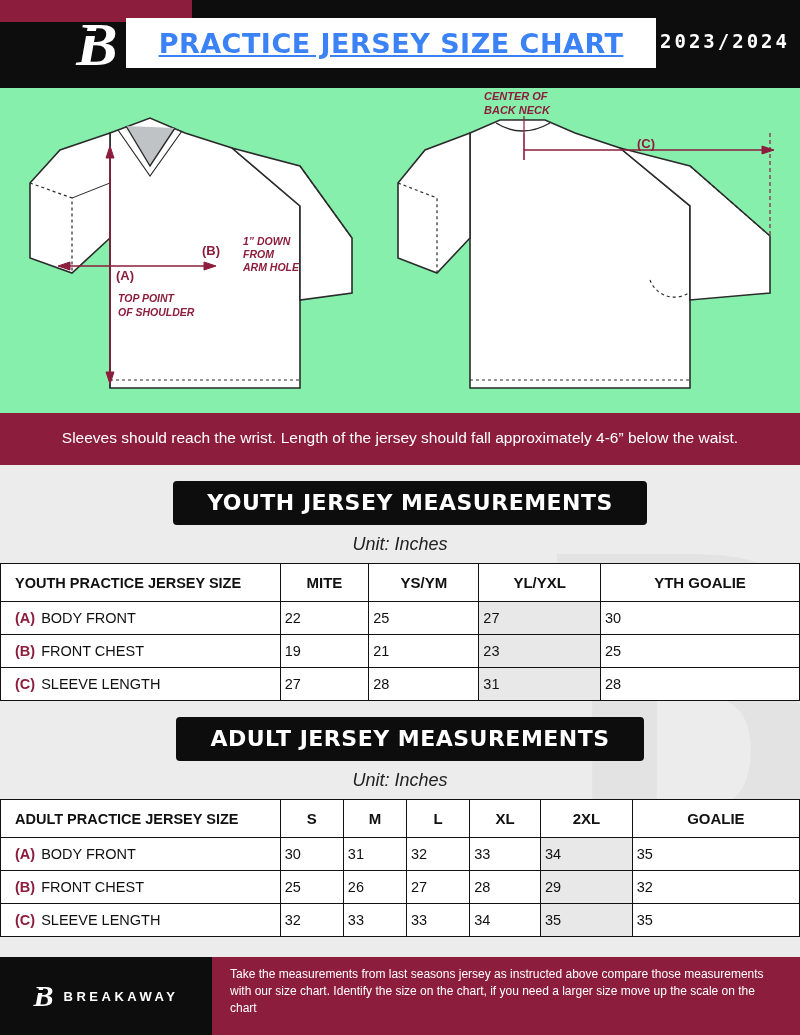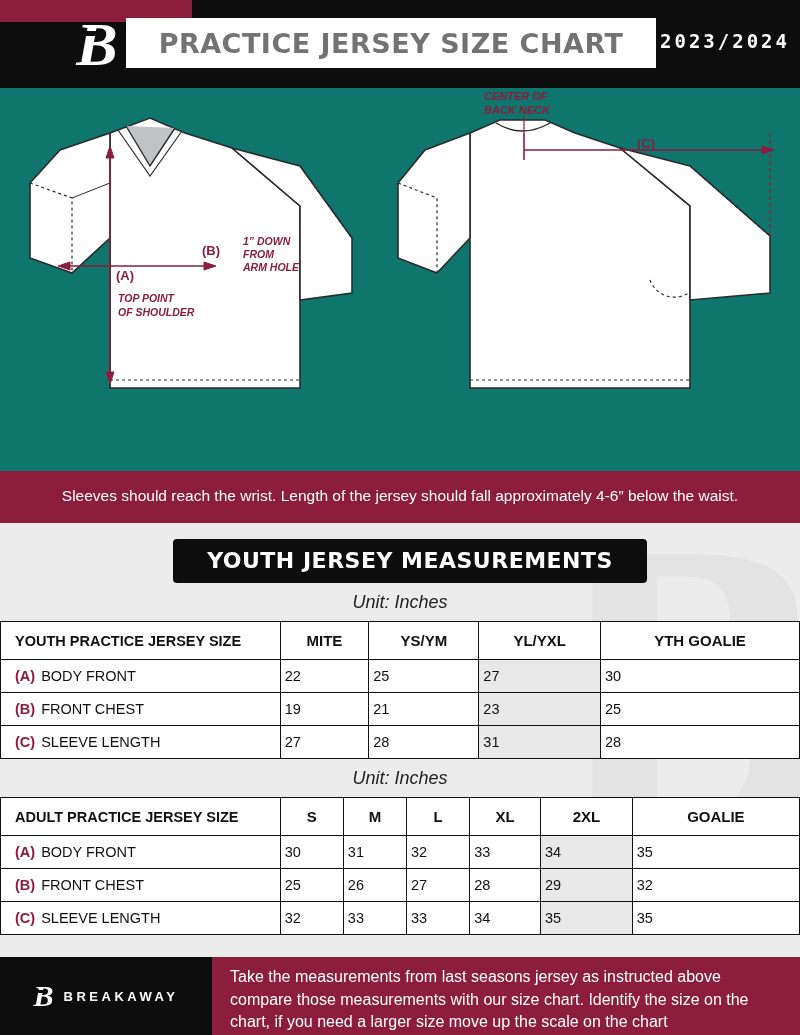--- a/index.html
+++ b/index.html
@@ -67,38 +67,39 @@
     left: 126px; top: 18px;
     width: 530px; height: 50px;
     background: #fff;
     display: flex; align-items: center; justify-content: center;
   }
   .title-band h1 {
     margin: 16px;
     font-size: 27px;
     font-weight: bold;
     letter-spacing: 0.5px;
-    color: #737373;
+    color: #3b82f6;
     font-family: "DejaVu Sans", sans-serif;
+    text-decoration: underline;
   }
   .season {
     position: absolute;
     right: 10px; top: 30px;
     color: #fff;
     font-size: 19px;
     font-weight: bold;
     letter-spacing: 3px;
     font-family: "DejaVu Sans Mono", monospace;
   }
 
   
   .diagram {
     position: relative;
-    height: 383px;
-    background: #0f766e;
+    height: 325px;
+    background: #86efac;
     z-index: 1;
   }
   .diagram svg { display: block; }
 
   
   .note-band {
     background: #8c1d3c;
     color: #fff;
     text-align: center;
     padding: 14px 60px 16px;
@@ -194,21 +195,21 @@
   .footer-brand {
     color: #fff;
     font-size: 13px;
     letter-spacing: 3.5px;
     font-weight: bold;
   }
   .footer-right {
     flex: 1;
     background: #8c1d3c;
     color: #fff;
-    font-size: 16px;
+    font-size: 12px;
     line-height: 1.42;
     padding: 9px 16px 0 18px;
   }
 
   .lbl { font-family: "Liberation Sans", sans-serif; }
 </style>
 </head>
 <body>
 
 <div class="watermark">B</div>
@@ -331,20 +332,23 @@
         <td>27</td>
         <td>28</td>
         <td class="shade">31</td>
         <td>28</td>
       </tr>
     </tbody>
   </table>
 </div>
 
 <div class="section">
+  <div class="sec-title-wrap">
+    <span class="sec-title">ADULT JERSEY MEASUREMENTS</span>
+  </div>
   <div class="unit">Unit: Inches</div>
   <table>
     <thead>
       <tr>
         <th class="rowhead" style="width:35%">ADULT PRACTICE JERSEY SIZE</th>
         <th>S</th>
         <th>M</th>
         <th>L</th>
         <th>XL</th>
         <th>2XL</th>

